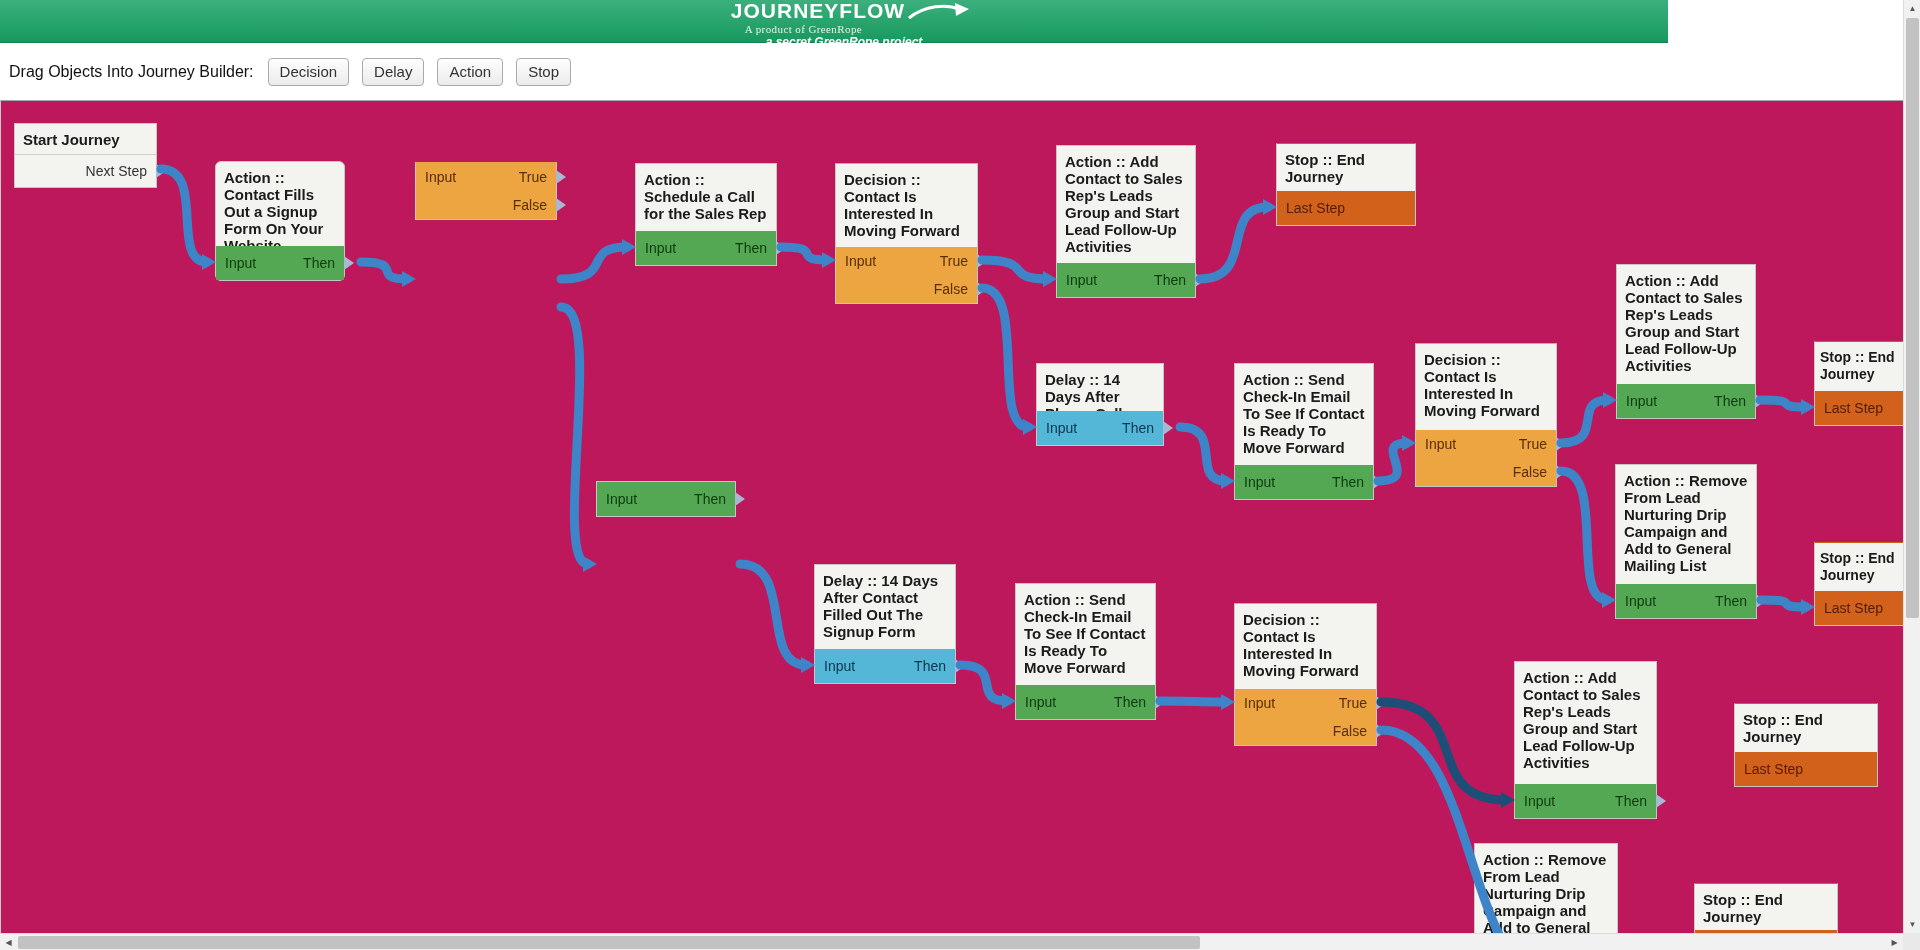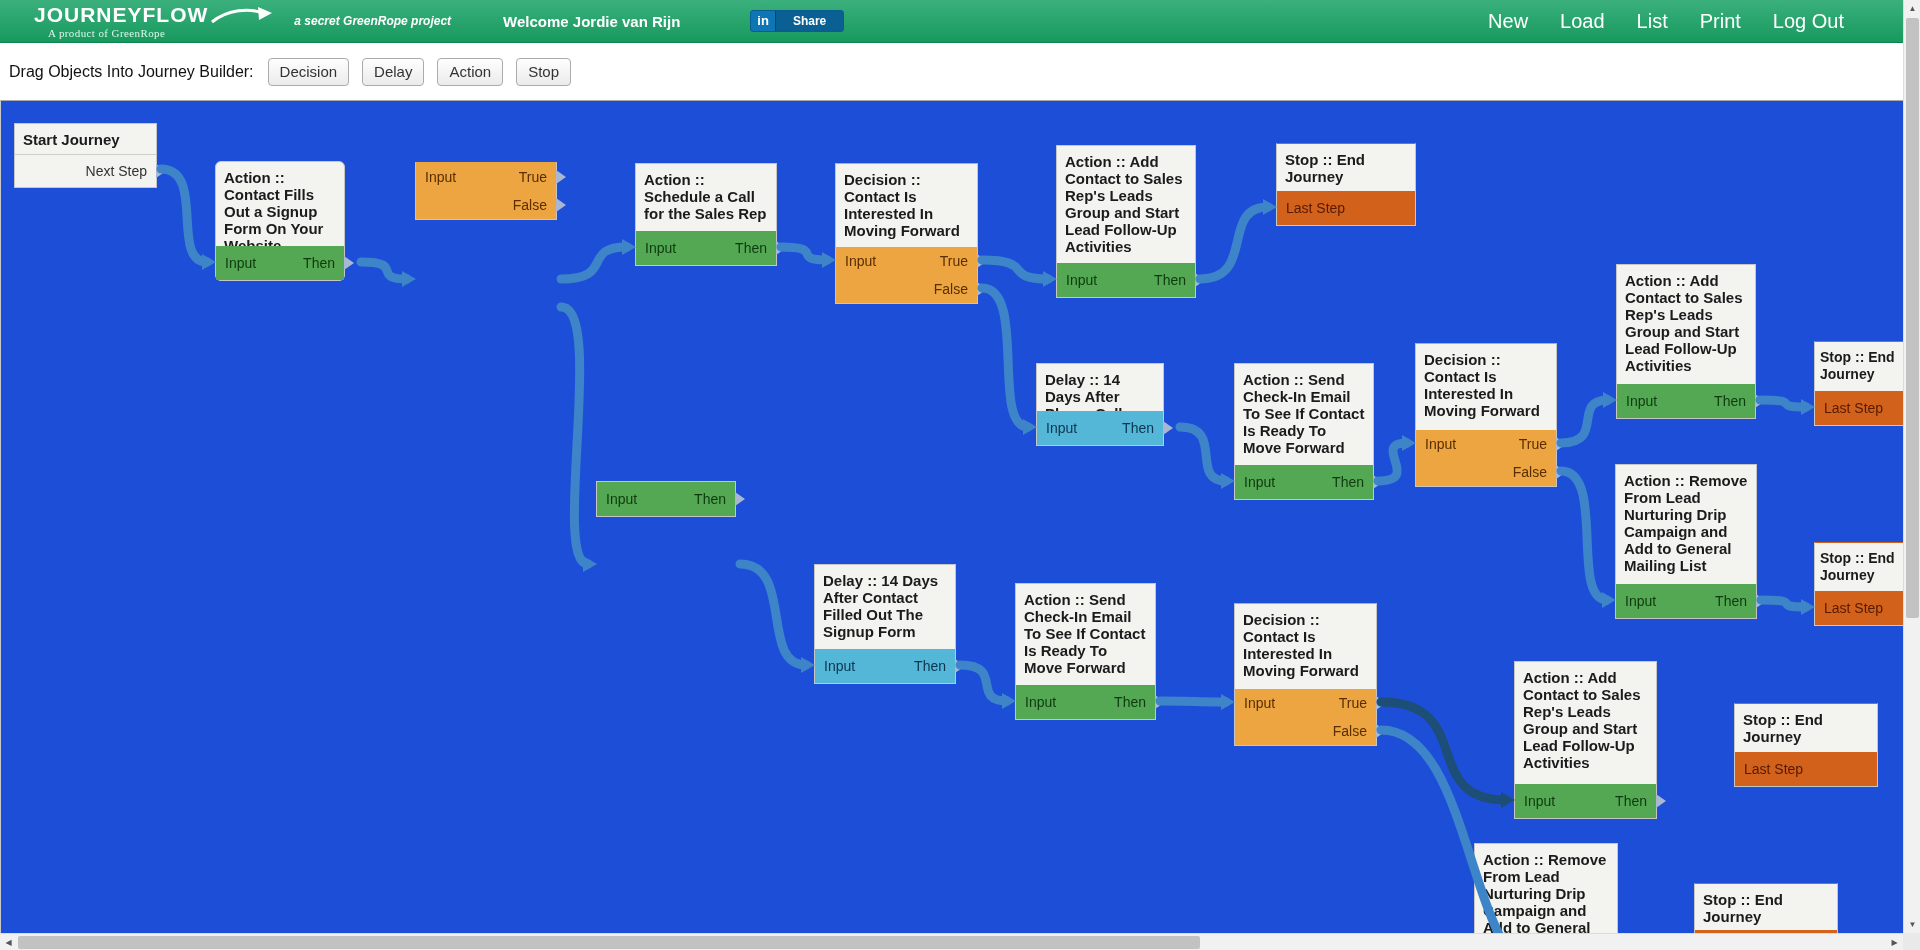--- a/index.html
+++ b/index.html
@@ -3,24 +3,24 @@
 <meta charset="utf-8">
 <style>
   html,body{margin:0;padding:0;}
   body{
     width:1920px;height:950px;overflow:hidden;position:relative;
     background:#ffffff;
     font-family:"Liberation Sans","DejaVu Sans",sans-serif;
   }
   
   #header{
-    position:absolute;left:0;top:0;width:1920px;height:42px;
+    position:absolute;left:0;top:0;width:1668px;height:42px;
     background:linear-gradient(#3bb07d,#17995e);
     border-bottom:1px solid #0f8350;
-    display:flex;align-items:center;color:#fff;
+    display:flex;align-items:center;color:#fff;flex-direction:column;
   }
   #logo-block{margin-left:34px;display:flex;flex-direction:column;line-height:1;}
   #logo-row{display:flex;align-items:flex-start;}
   #logo-text{font-size:21px;font-weight:bold;letter-spacing:1px;white-space:nowrap;}
   #logo-arrow{margin-left:2px;margin-top:1px;}
   #logo-caption{font-size:11px;color:#dff7ea;margin-top:1px;margin-left:14px;letter-spacing:.4px;font-family:Liberation Serif, serif;}
   #tagline{font-style:italic;font-weight:bold;font-size:12px;margin-left:20px;white-space:nowrap;}
   #welcome{font-weight:bold;font-size:15px;margin-left:52px;white-space:nowrap;}
   #share-btn{
     margin-left:70px;display:flex;align-items:stretch;cursor:pointer;
@@ -39,21 +39,21 @@
   #toolbar-label{font-size:16px;color:#111;margin-right:14px;}
   .tool-btn{
     height:28px;padding:0 11px;margin-right:13px;
     border:1px solid #ababab;border-radius:4px;
     background:linear-gradient(#fefefe,#ebebeb);
     font-size:15px;color:#333;font-family:inherit;cursor:pointer;
   }
   
   #canvas{
     position:absolute;left:0;top:100px;width:1903px;height:833px;
-    background:#1d4ed8;overflow:hidden;
+    background:#be185d;overflow:hidden;
     border-top:1px solid #a8a8a8;border-left:1px solid #c9c9c9;box-sizing:border-box;
   }
   #wires{position:absolute;left:0;top:0;pointer-events:none;z-index:5;}
   .node{
     position:absolute;box-sizing:border-box;z-index:2;
     border:1px solid #c6c6c2;cursor:move;
   }
   .node .title{
     box-sizing:border-box;padding:7px 8px 0;overflow:hidden;
     font-weight:bold;font-size:15px;line-height:17px;color:#1b1b1b;

